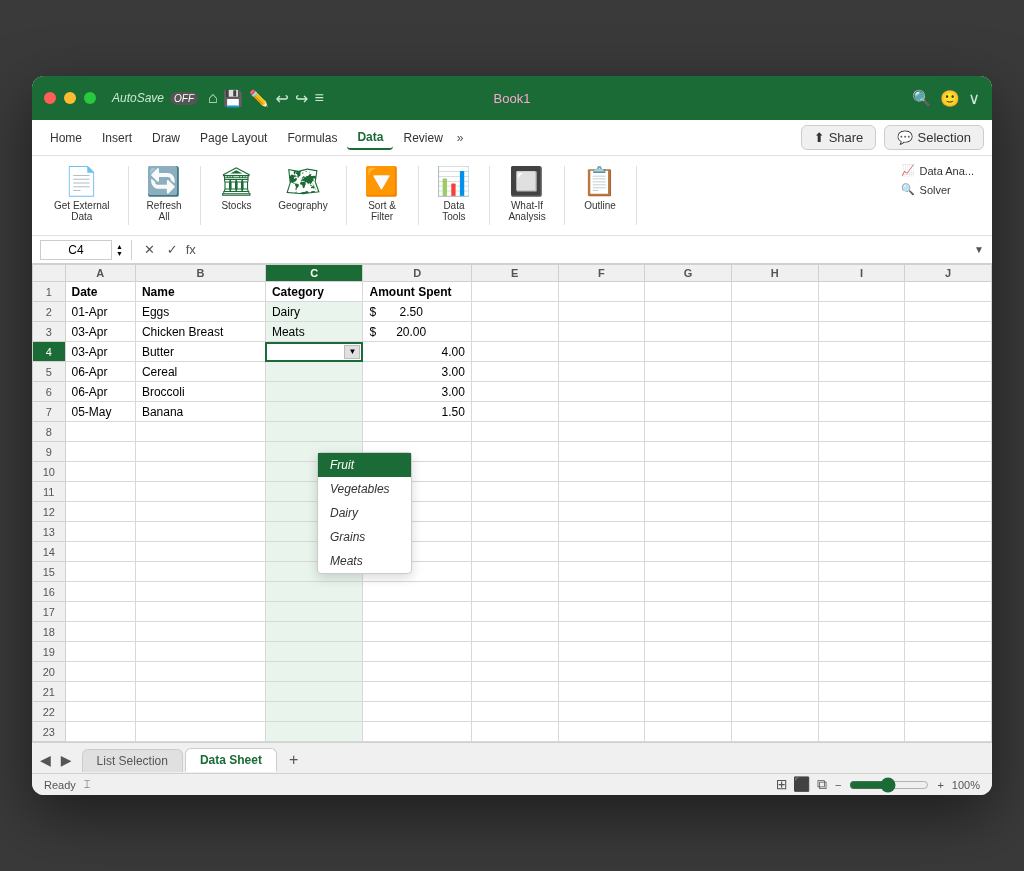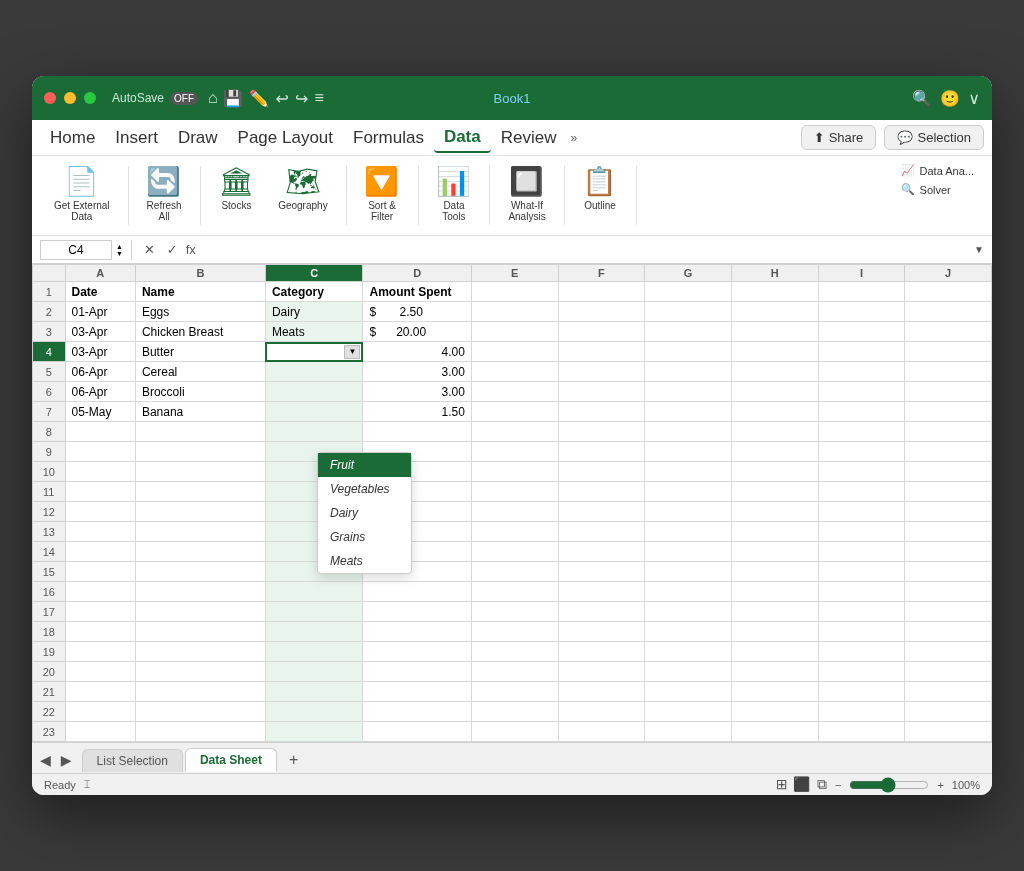--- a/index.html
+++ b/index.html
@@ -20,38 +20,38 @@
       display: flex;
       align-items: center;
       padding: 0 12px;
       position: relative;
     }
     .traffic-lights { display: flex; gap: 8px; align-items: center; }
     .tl { width: 12px; height: 12px; border-radius: 50%; }
     .tl-red { background: #ff5f57; }
     .tl-yellow { background: #febc2e; }
     .tl-green { background: #28c840; }
-    .autosave-area { display: flex; align-items: flex-end; gap: 6px; margin-left: 16px; font-size: 12px; color: #cce8d4; }
+    .autosave-area { display: flex; align-items: flex-end; gap: 6px; margin-left: 16px; font-size: 12px; color: #cce8d4; font-style: italic; }
     .toggle-off { background: #555; border-radius: 10px; padding: 1px 4px; font-size: 10px; color: #fff; }
-    .title-center { position: absolute; left: 50%; transform: translateX(-50%); color: #7dd3fc; font-size: 13px; font-weight: 500; display: flex; align-items: center; gap: 8px; }
+    .title-center { position: absolute; left: 50%; transform: translateX(-50%); color: #f9a8d4; font-size: 13px; font-weight: 500; display: flex; align-items: center; gap: 8px; }
     .toolbar-icons { display: flex; gap: 6px; align-items: center; color: #cce8d4; font-size: 16px; margin-left: 10px; }
     .title-right { margin-left: auto; display: flex; gap: 8px; color: #cce8d4; font-size: 16px; }
     
     
     .menu-bar {
       background: #fff;
       display: flex;
       align-items: center;
       padding: 0 8px;
       height: 36px;
       border-bottom: 1px solid #e0e0e0;
     }
     .menu-item {
       padding: 4px 10px;
-      font-size: 17px;
+      font-size: 12px;
       color: #333;
       cursor: pointer;
       border-radius: 4px;
     }
     .menu-item.active { color: #1a6b35; font-weight: 600; border-bottom: 2px solid #1a6b35; }
     .menu-right { margin-left: auto; display: flex; gap: 8px; }
     .btn-share, .btn-comments {
       display: flex; align-items: center; gap: 4px;
       padding: 4px 12px; border-radius: 6px; font-size: 13px; cursor: pointer;
     }

